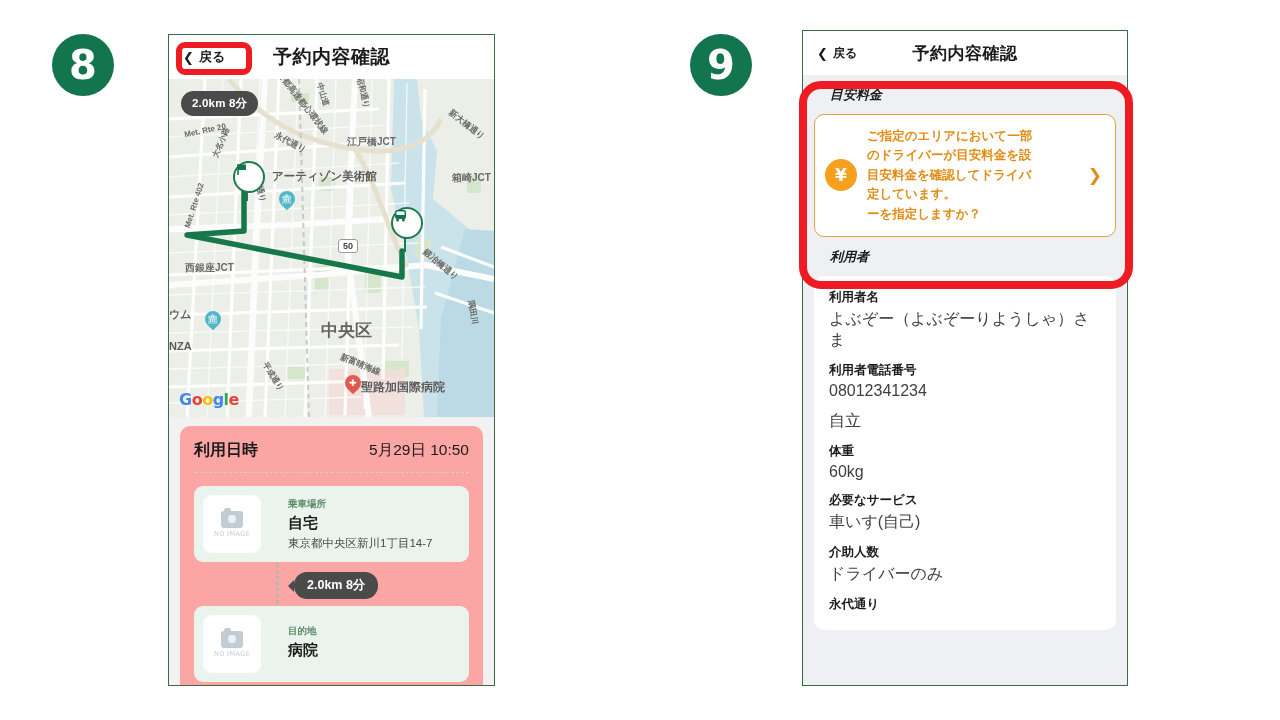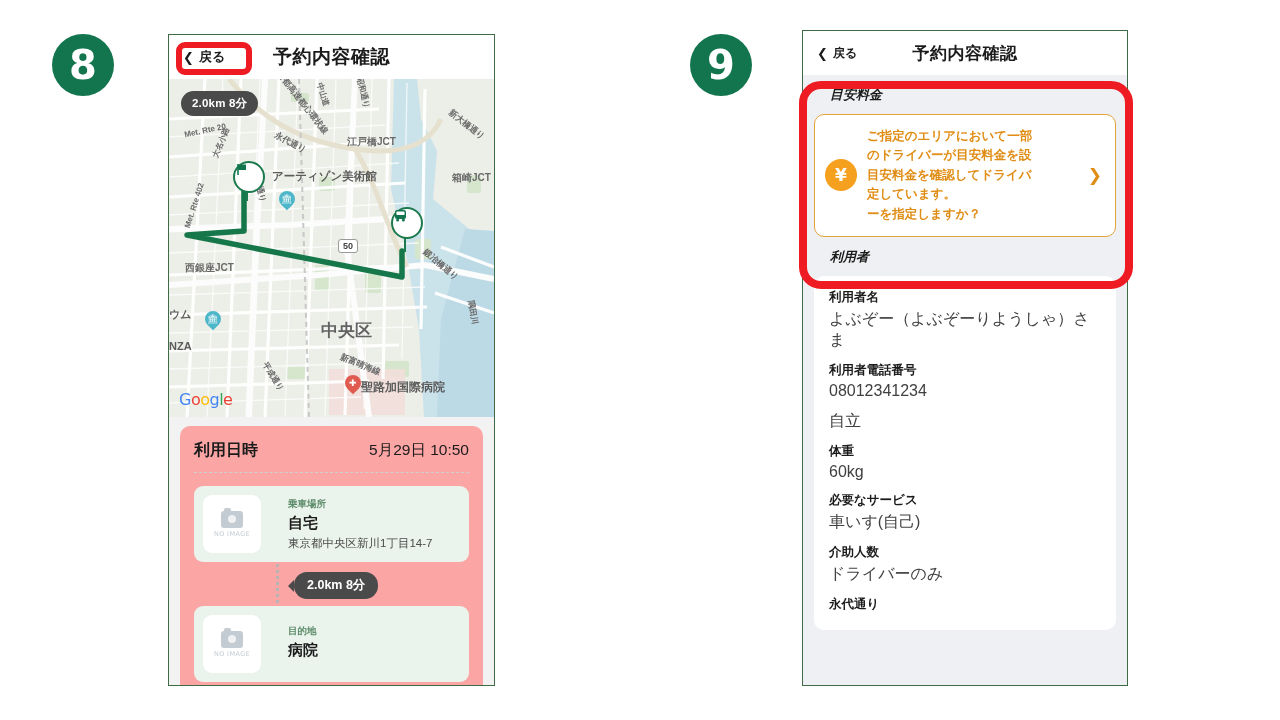--- a/index.html
+++ b/index.html
@@ -59,21 +59,21 @@
     background:#e9eae4;flex:0 0 auto;
   }
   .map svg{position:absolute;left:0;top:0;}
   .map-chip{
     position:absolute;left:12px;top:12px;background:#4a4a4a;color:#fff;
     border-radius:13px;padding:5px 11px;font-size:11.5px;font-weight:bold;
     letter-spacing:.2px;z-index:6;
   }
   .map-label{position:absolute;color:#6a6a6a;font-weight:bold;z-index:5;white-space:nowrap;}
   .g-logo{
-    position:absolute;left:10px;bottom:8px;font-size:16px;font-weight:normal;
+    position:absolute;left:10px;bottom:8px;font-size:16px;font-weight:bold;
     font-family:"DejaVu Sans",sans-serif;letter-spacing:-0.5px;z-index:6;
   }
   .g-logo span:nth-child(1){color:#4285F4;}
   .g-logo span:nth-child(2){color:#EA4335;}
   .g-logo span:nth-child(3){color:#FBBC05;}
   .g-logo span:nth-child(4){color:#4285F4;}
   .g-logo span:nth-child(5){color:#34A853;}
   .g-logo span:nth-child(6){color:#EA4335;}
 
   .marker-circle{

